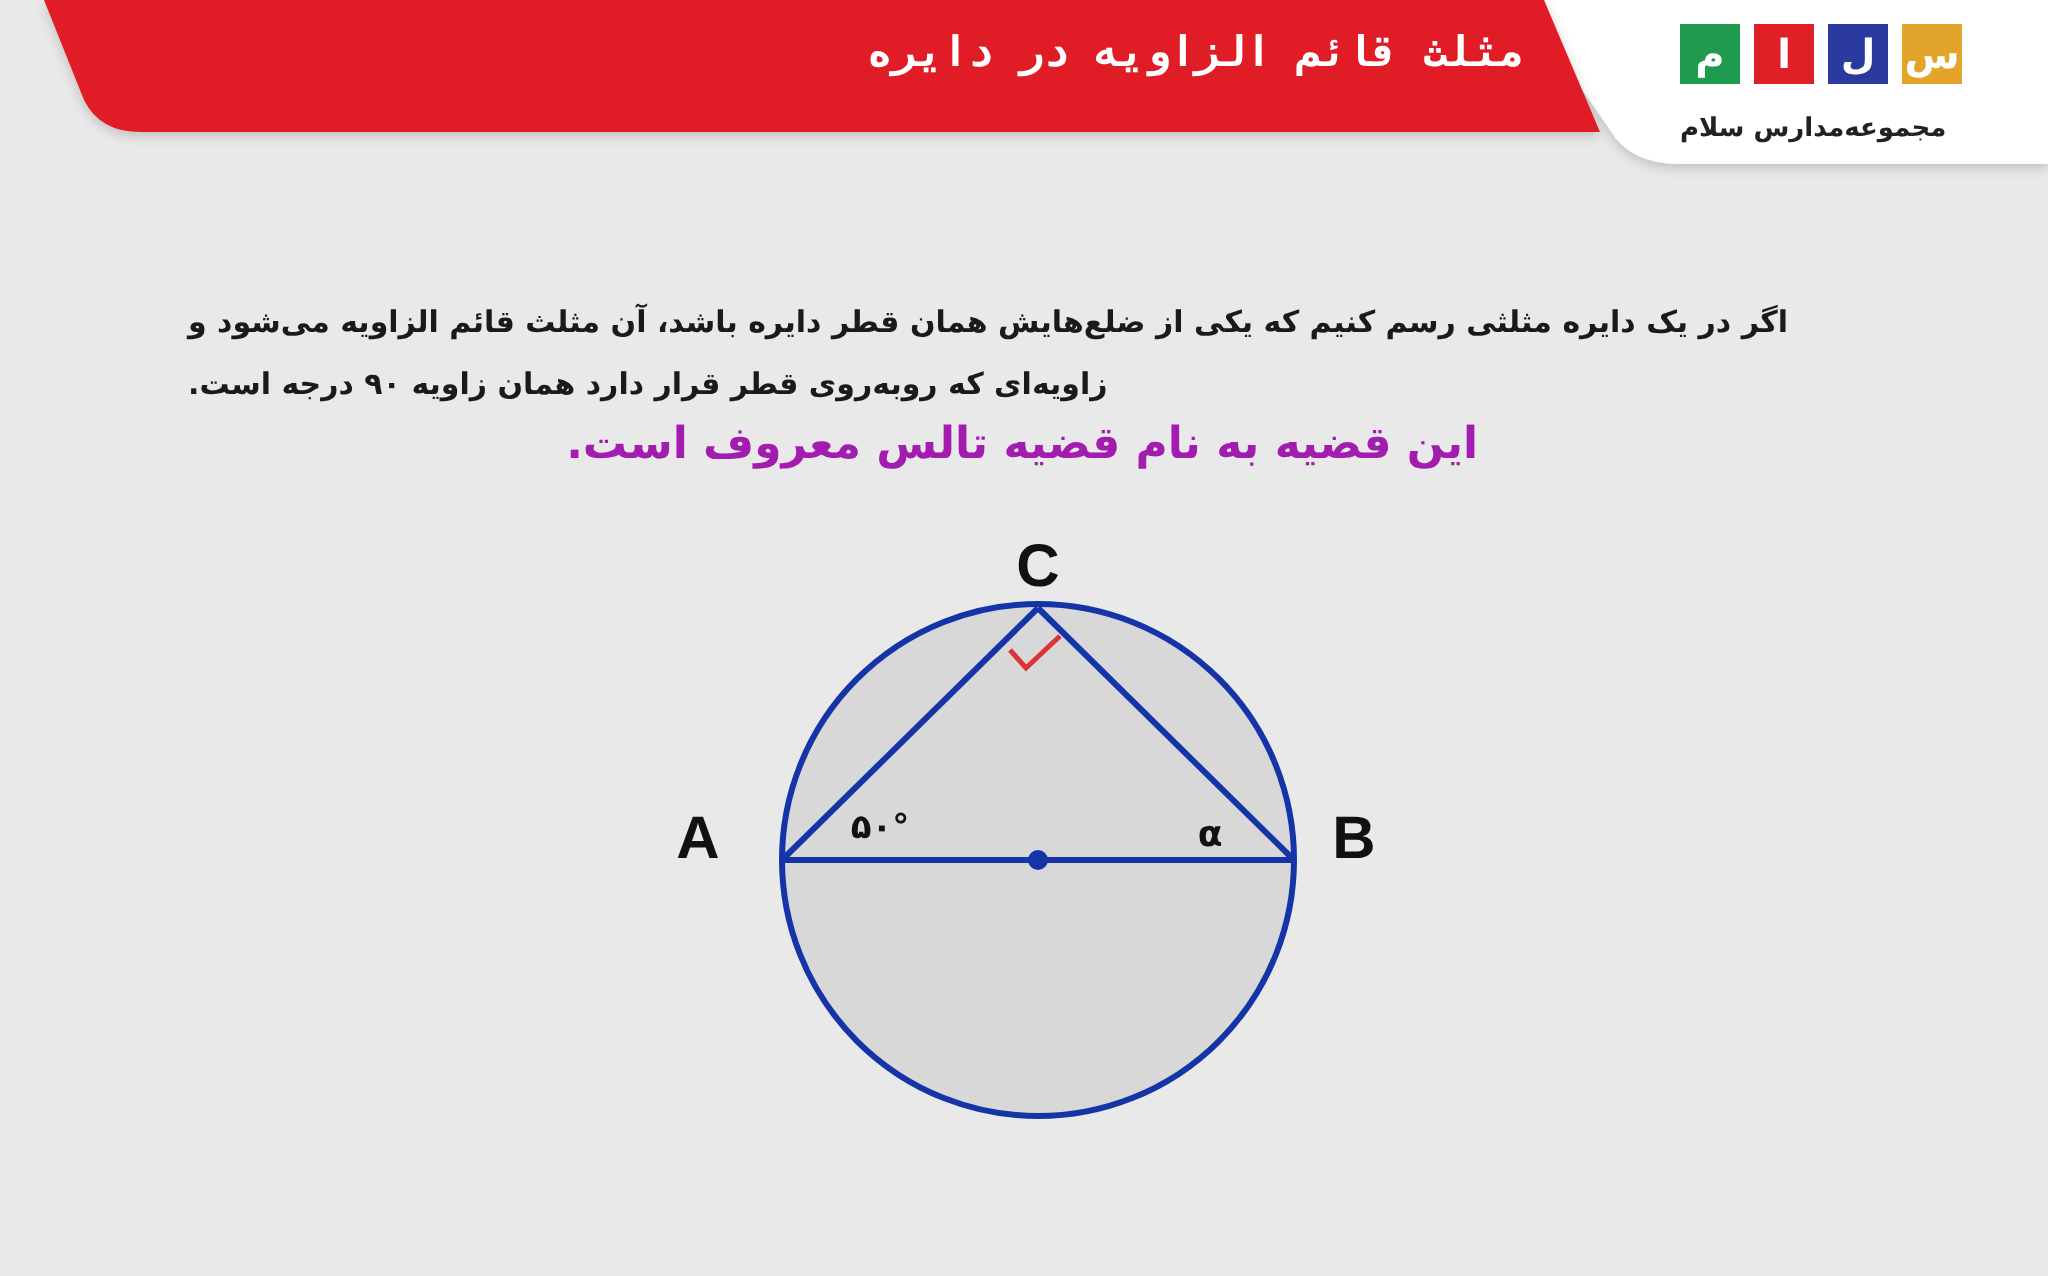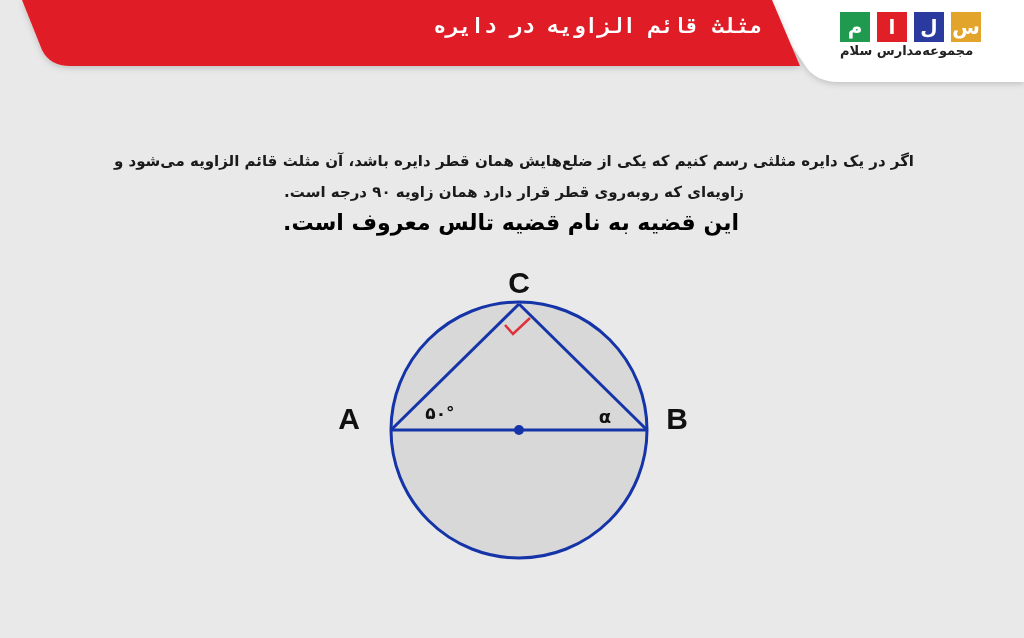--- a/index.html
+++ b/index.html
@@ -20,32 +20,32 @@
   .logo {
     position: absolute; left: 840px; top: 12px; width: 145px; height: 50px;
   }
   .logo-tiles { display: flex; gap: 7px; justify-content: flex-start; }
   .tile {
     width: 30px; height: 30px; color: #fff; font-weight: bold;
     display: flex; align-items: center; justify-content: center;
     font-size: 20px; line-height: 1;
   }
   .logo-text {
-    margin-top: 1px; font-size: 13px; font-weight: bold; color: #222;
+    margin-top: 15px; font-size: 13px; font-weight: bold; color: #222;
     direction: rtl; text-align: left; white-space: nowrap; letter-spacing: -0.3px;
   }
   .intro {
     position: absolute; right: 90px; top: 146px; width: 840px;
-    direction: rtl; text-align: center;
+    direction: rtl; text-align: left;
     font-size: 15px; line-height: 31px; color: #1a1a1a; font-weight: bold;
   }
   .theorem {
     position: absolute; right: 285px; top: 210px;
     direction: rtl; white-space: nowrap;
-    font-size: 22px; font-weight: bold; color: #000000;
+    font-size: 22px; font-weight: bold; color: #a21caf;
   }
   .diagram { position: absolute; left: 0; top: 0; }
 </style>
 </head>
 <body>
 
 <svg class="header-band" width="1024" height="90" viewBox="0 0 1024 90">
   <defs>
     <filter id="sh" x="-10%" y="-20%" width="130%" height="160%">
       <feDropShadow dx="0" dy="2" stdDeviation="3" flood-color="#000" flood-opacity="0.18"></feDropShadow>

